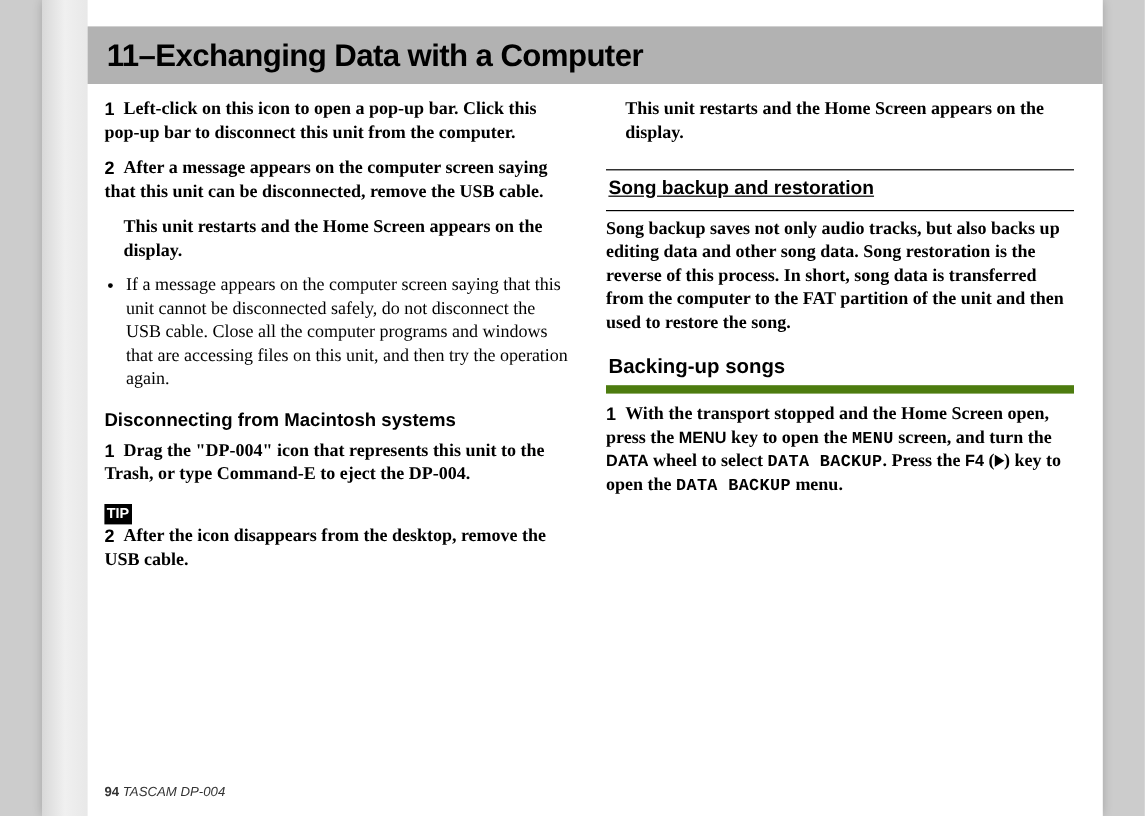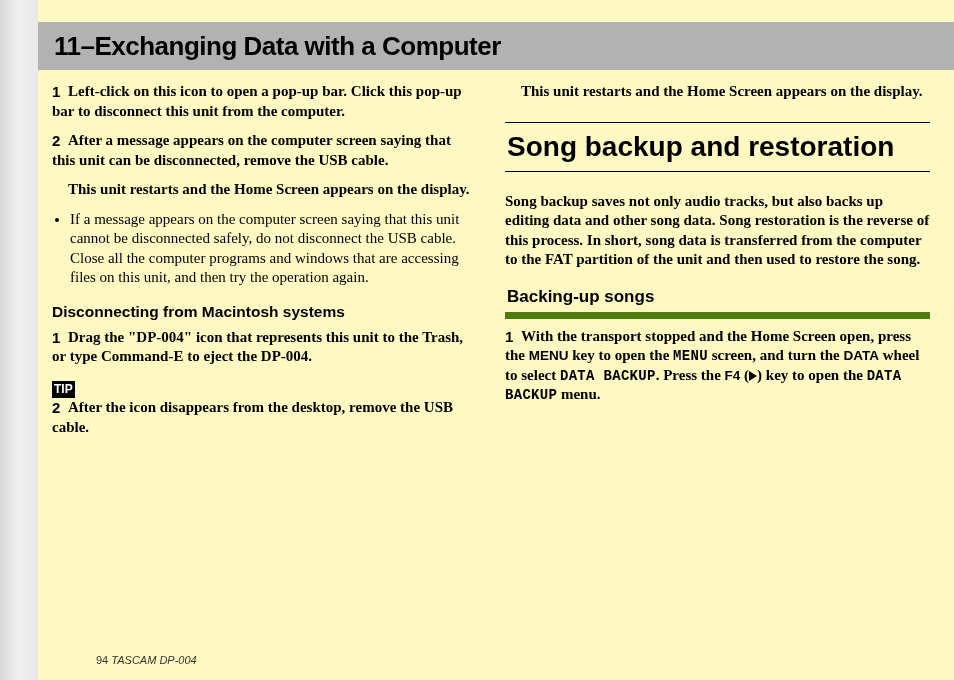--- a/index.html
+++ b/index.html
@@ -3,23 +3,23 @@
 <meta charset="utf-8">
 <style>
   body {
     margin: 0;
     background: #ccc;
     font-family: Georgia, 'Times New Roman', serif;
     display: flex;
     justify-content: center;
   }
   .page {
-    width: 954px;
+    width: 884px;
     height: 680px;
-    background: #fef9c3;
+    background: #ffffff;
     position: relative;
     box-shadow: 0 0 8px rgba(0,0,0,0.2);
   }
   .spine {
     position: absolute;
     left: 0;
     top: 0;
     bottom: 0;
     width: 38px;
     background: linear-gradient(to right, #d8d8d8 0%, #f0f0f0 50%, #e8e8e8 100%);
@@ -104,26 +104,27 @@
     margin-top: 4px;
   }
   .tip-body {
     font-style: italic;
     font-weight: normal;
     margin: 2px 0 10px 0;
   }
   .section-h2 {
     font-family: Arial, Helvetica, sans-serif;
     font-weight: bold;
-    font-size: 28px;
+    font-size: 16px;
     border-top: 1px solid #000;
     border-bottom: 1px solid #000;
     padding: 6px 2px;
-    margin: 20px 0 20px 0;
+    margin: 20px 0 6px 0;
     break-after: avoid;
+    text-decoration: underline;
   }
   .section-h3 {
     font-family: Arial, Helvetica, sans-serif;
     font-weight: bold;
     font-size: 17px;
     border-bottom: 7px solid #4d7c0f;
     padding: 0 2px 4px 2px;
     margin: 16px 0 8px 0;
     break-after: avoid;
   }
@@ -147,23 +148,22 @@
   .footer {
     position: absolute;
     left: 52px;
     bottom: 14px;
     font-family: Arial, sans-serif;
     font-size: 11px;
     font-style: italic;
     color: #333;
   }
   .footer .pg {
-    font-weight: normal;
+    font-weight: bold;
     font-style: normal;
-    margin-left: 44px;
   }
   .play-tri {
     display:inline-block;
     width:0;height:0;
     border-left:8px solid #000;
     border-top:5px solid transparent;
     border-bottom:5px solid transparent;
     vertical-align: -1px;
   }
 </style>

